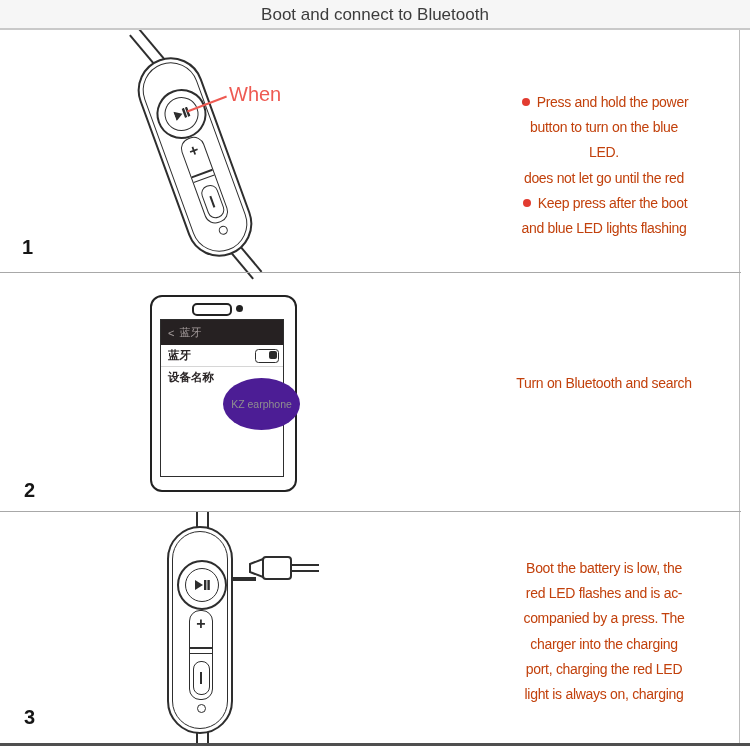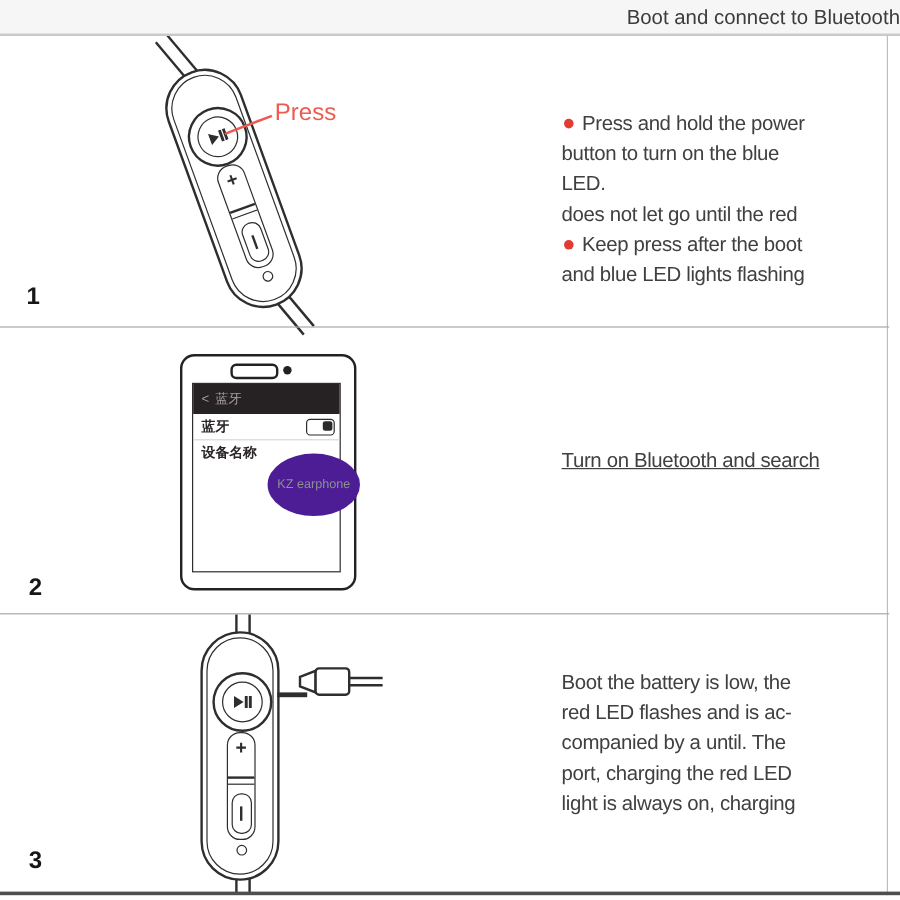--- a/index.html
+++ b/index.html
@@ -1,28 +1,28 @@
 <!DOCTYPE html>
 <html><head>
 <meta charset="utf-8">
 <style>
   html,body{margin:0;padding:0;background:#fff;}
   .page{position:relative;width:750px;height:750px;background:#ffffff;overflow:hidden;
         font-family:"Liberation Sans","DejaVu Sans",sans-serif;}
   
   .hdr{position:absolute;left:0;top:0;width:750px;height:28px;background:#f6f6f6;
        border-bottom:2px solid #c9c9c9;z-index:6;}
-  .hdr-title{display:block;text-align:right;line-height:29px;font-size:17px;color:#3c3c3c;}
+  .hdr-title{display:block;text-align:center;line-height:29px;font-size:17px;color:#3c3c3c;}
   
   .vline{position:absolute;left:739px;top:30px;width:1px;height:716px;background:#bdbdbd;}
   .divider{position:absolute;left:0;width:741px;height:1px;background:#a8a8a8;z-index:4;}
   .bottombar{position:absolute;left:0;top:743px;width:750px;height:3px;background:#4f4f4f;z-index:5;}
   .stepnum{position:absolute;font-size:20px;font-weight:bold;color:#161616;line-height:22px;}
   
-  .tb{position:absolute;width:272px;color:#404040;font-size:17px;letter-spacing:-0.3px;}
+  .tb{position:absolute;width:272px;color:#c2410c;font-size:14px;letter-spacing:-0.3px;text-align:center;}
   .tline{height:25.2px;line-height:25.2px;white-space:nowrap;}
   .dot{display:inline-block;width:8px;height:8px;border-radius:50%;background:#e23b30;
        margin:0 7px 1px 2px;}
   
   .cable{position:absolute;background:#fff;border-left:2px solid #2e2e2e;border-right:2px solid #2e2e2e;}
   
   .remote{position:absolute;width:66px;height:208px;}
   .r-outer{position:absolute;inset:0;background:#fff;border:2px solid #2e2e2e;border-radius:33px;}
   .r-inner{position:absolute;inset:5px;border:1.5px solid #2e2e2e;border-radius:28px;}
   .r-circle{position:absolute;left:10px;top:34px;width:46px;height:46px;background:#fff;
@@ -92,21 +92,21 @@
       <div class="r-sline" style="top:36px;"></div>
       <div class="r-sline" style="top:41.5px;"></div>
       <div class="r-rocker">
         <div class="r-dash"></div>
       </div>
     </div>
     <div class="r-dot"></div>
   </div>
 
   <div class="pressline"></div>
-  <div class="press">Press</div>
+  <div class="press">When</div>
 
   <div class="tb" style="left:468px;top:90px;">
     <div class="tline"><span class="dot"></span><span>Press and hold the power</span></div>
     <div class="tline">button to turn on the blue</div>
     <div class="tline">LED.</div>
     <div class="tline">does not let go until the red</div>
     <div class="tline"><span class="dot"></span><span>Keep press after the boot</span></div>
     <div class="tline">and blue LED lights flashing</div>
   </div>
 
@@ -127,21 +127,21 @@
             <span class="tog-knob"></span>
           </span>
       </div>
       <div class="ph-row last">
         <span class="ph-label">设备名称</span>
       </div>
     </div>
     <div class="bubble">KZ earphone</div>
   </div>
 
-  <div class="tb" style="left:468px;top:371px;text-decoration:underline;">
+  <div class="tb" style="left:468px;top:371px;">
     <div class="tline">Turn on Bluetooth and search</div>
   </div>
 
   <div class="stepnum" style="left:24px;top:479px;">2</div>
   <div class="divider" style="top:511px;"></div>
 
   <div class="cable" style="left:195.5px;top:511.5px;width:9px;height:17px;"></div>
   <div class="cable" style="left:195.5px;top:732px;width:9px;height:12px;"></div>
 
   <div class="remote" style="left:167px;top:526px;">
@@ -171,21 +171,22 @@
   <svg class="plug" width="72" height="28" viewBox="0 0 72 28">
     <polygon points="3,10 16,5 16,23 3,18" fill="#fff" stroke="#2e2e2e" stroke-width="2"></polygon>
     <rect x="16" y="3" width="28" height="22" rx="3" fill="#fff" stroke="#2e2e2e" stroke-width="2"></rect>
     <line x1="44" y1="11" x2="72" y2="11" stroke="#2e2e2e" stroke-width="2"></line>
     <line x1="44" y1="17" x2="72" y2="17" stroke="#2e2e2e" stroke-width="2"></line>
   </svg>
 
   <div class="tb" style="left:468px;top:556px;">
     <div class="tline">Boot the battery is low, the</div>
     <div class="tline">red LED flashes and is ac-</div>
-    <div class="tline">companied by a until. The</div>
+    <div class="tline">companied by a press. The</div>
+    <div class="tline">charger into the charging</div>
     <div class="tline">port, charging the red LED</div>
     <div class="tline">light is always on, charging</div>
   </div>
 
   <div class="stepnum" style="left:24px;top:706px;">3</div>
   <div class="bottombar"></div>
 
 </div>
 
 </body></html>

